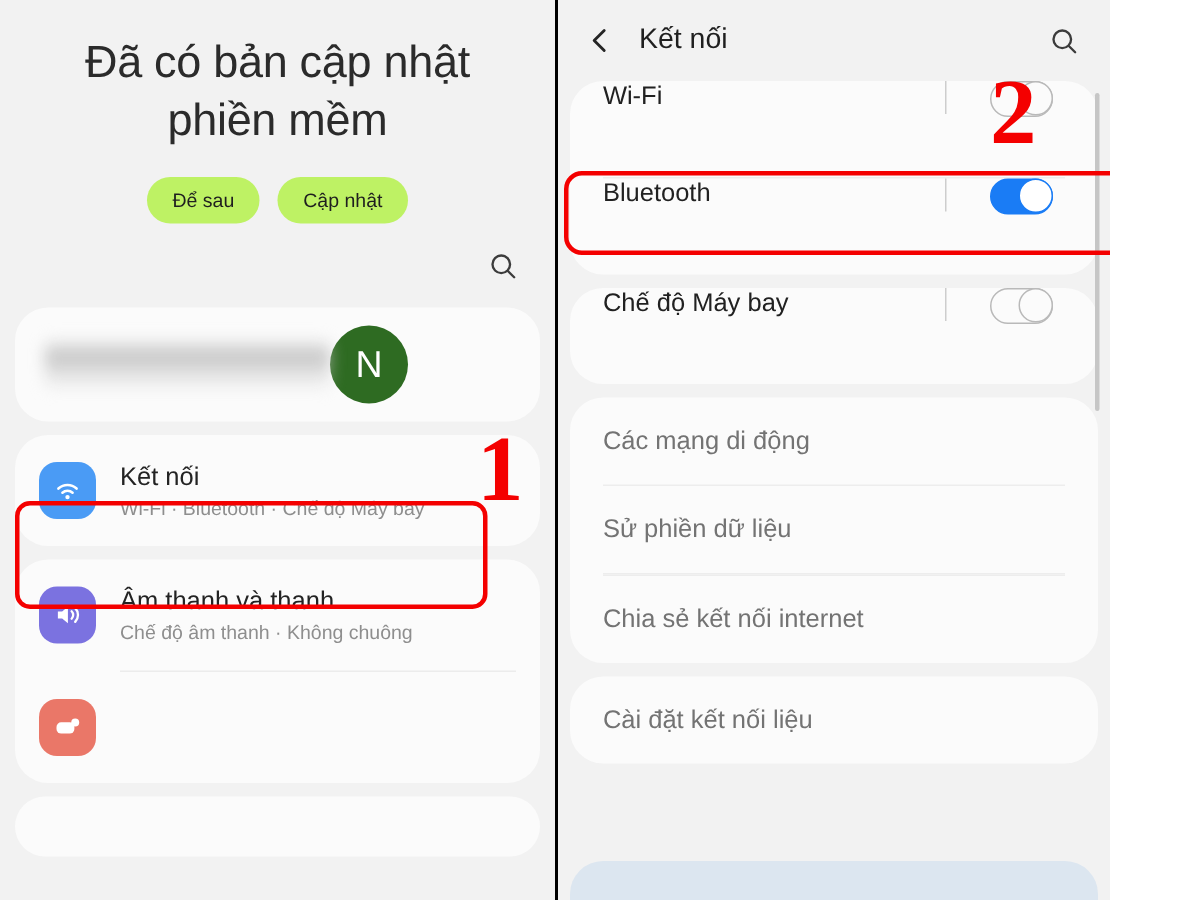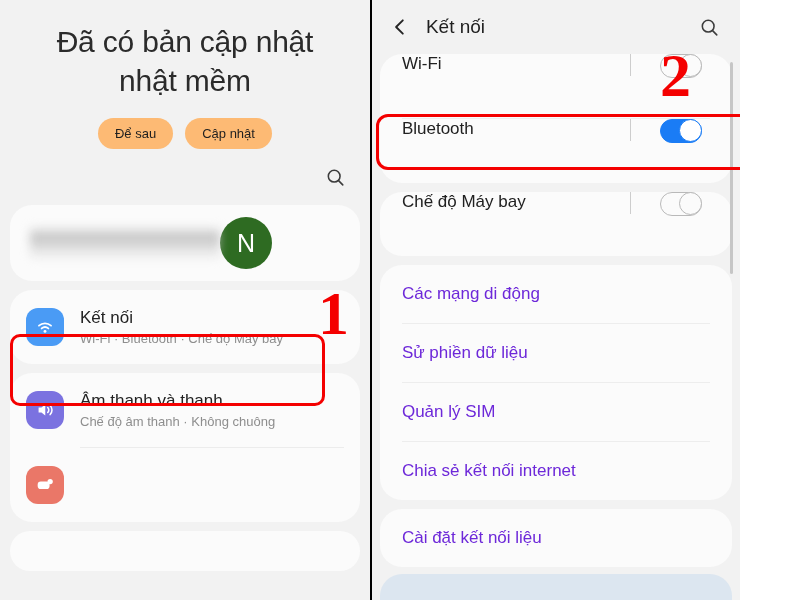--- a/index.html
+++ b/index.html
@@ -33,21 +33,21 @@
     font-weight: 400;
     letter-spacing: -0.2px;
   }
   .update-actions {
     margin-top: 18px;
     display: flex;
     justify-content: center;
     gap: 12px;
   }
   .pill-btn {
-    background: #fdba74;
+    background: #bef264;
     color: #1f1f1f;
     border: none;
     border-radius: 20px;
     font-size: 13px;
     font-family: inherit;
     padding: 8px 17px;
     cursor: pointer;
     white-space: nowrap;
   }
   .search-row-left {
@@ -235,21 +235,21 @@
     border-radius: 50%;
     background: #ffffff;
     border: 1.4px solid #1a7cf5;
   }
   .link-row {
     display: flex;
     align-items: center;
     height: 58px;
     padding: 0 22px;
     font-size: 17px;
-    color: #6d28d9;
+    color: #737373;
     cursor: pointer;
   }
   .link-divider {
     height: 1px;
     background: #ededed;
     margin: 0 22px;
   }
   .bottom-strip {
     position: absolute;
     left: 8px; right: 8px; bottom: 0;
@@ -288,21 +288,21 @@
 </head>
 <body>
 
 <div class="screenshot">
 
   <div class="panel-left">
 
     <div class="update-block">
       <div class="update-title">
         <div>Đã có bản cập nhật</div>
-        <div>nhật mềm</div>
+        <div>phiền mềm</div>
       </div>
       <div class="update-actions">
         <button class="pill-btn">Để sau</button>
         <button class="pill-btn">Cập nhật</button>
       </div>
     </div>
 
     <div class="search-row-left">
       <svg class="icon-search" viewBox="0 0 24 24">
         <circle cx="10.5" cy="10.5" r="6.7"></circle>
@@ -405,21 +405,20 @@
           <div class="knob"></div>
         </div>
       </div>
     </div>
 
     <div class="toggle-card">
       <div class="link-row">Các mạng di động</div>
       <div class="link-divider"></div>
       <div class="link-row">Sử phiền dữ liệu</div>
       <div class="link-divider"></div>
-      <div class="link-row">Quản lý SIM</div>
       <div class="link-divider"></div>
       <div class="link-row">Chia sẻ kết nối internet</div>
     </div>
 
     <div class="toggle-card">
       <div class="link-row">Cài đặt kết nối liệu</div>
     </div>
 
     <div class="bottom-strip"></div>
     <div class="scrollbar-track"></div>

